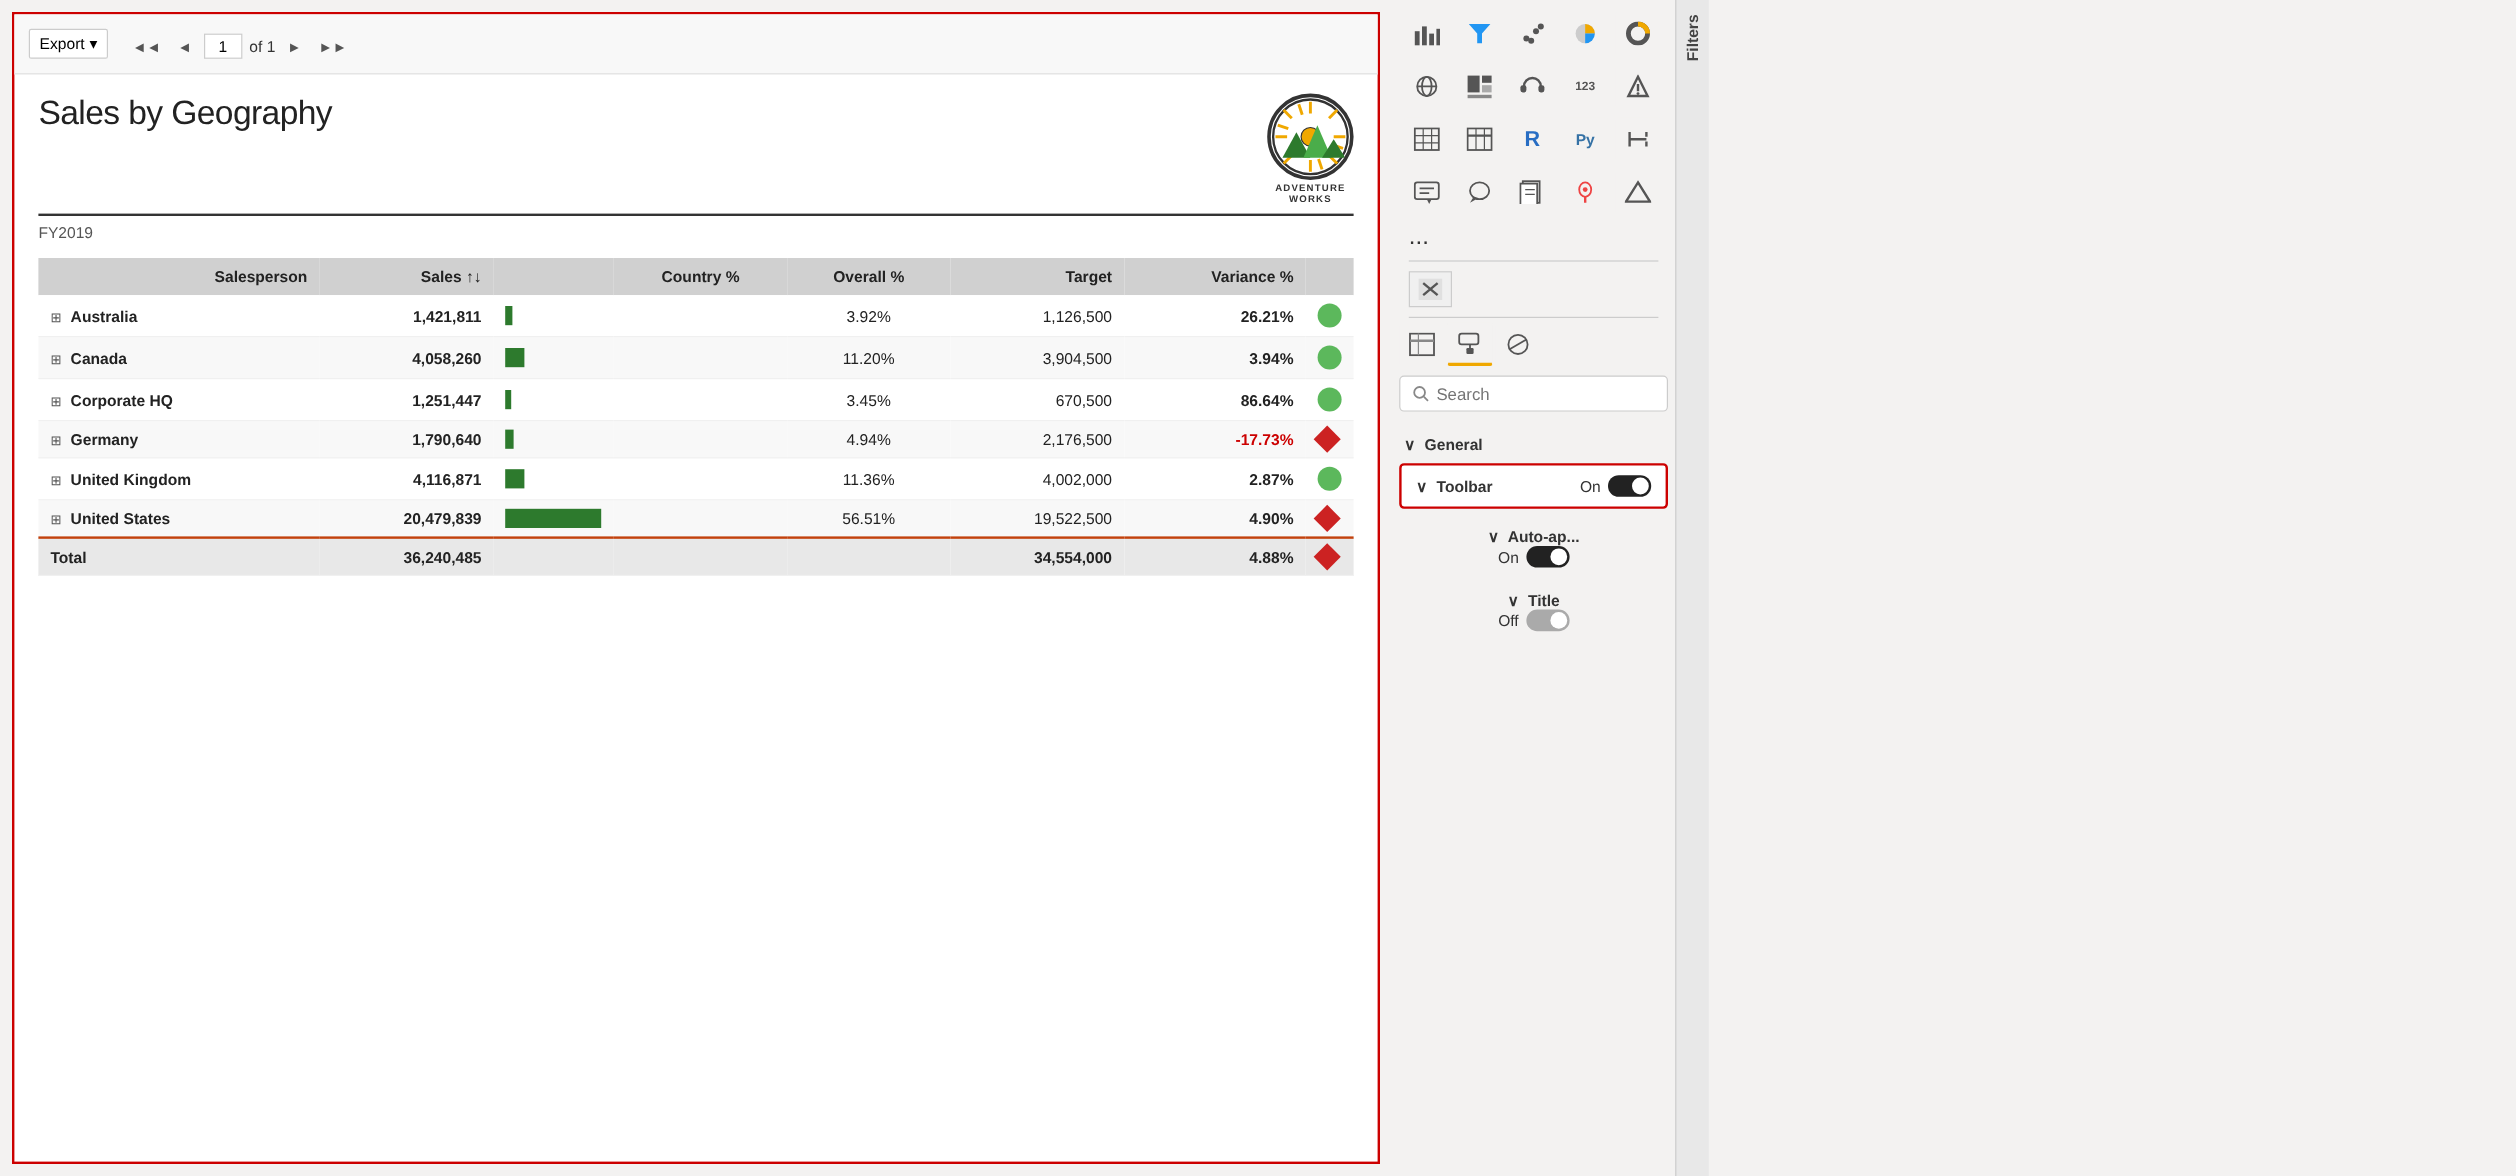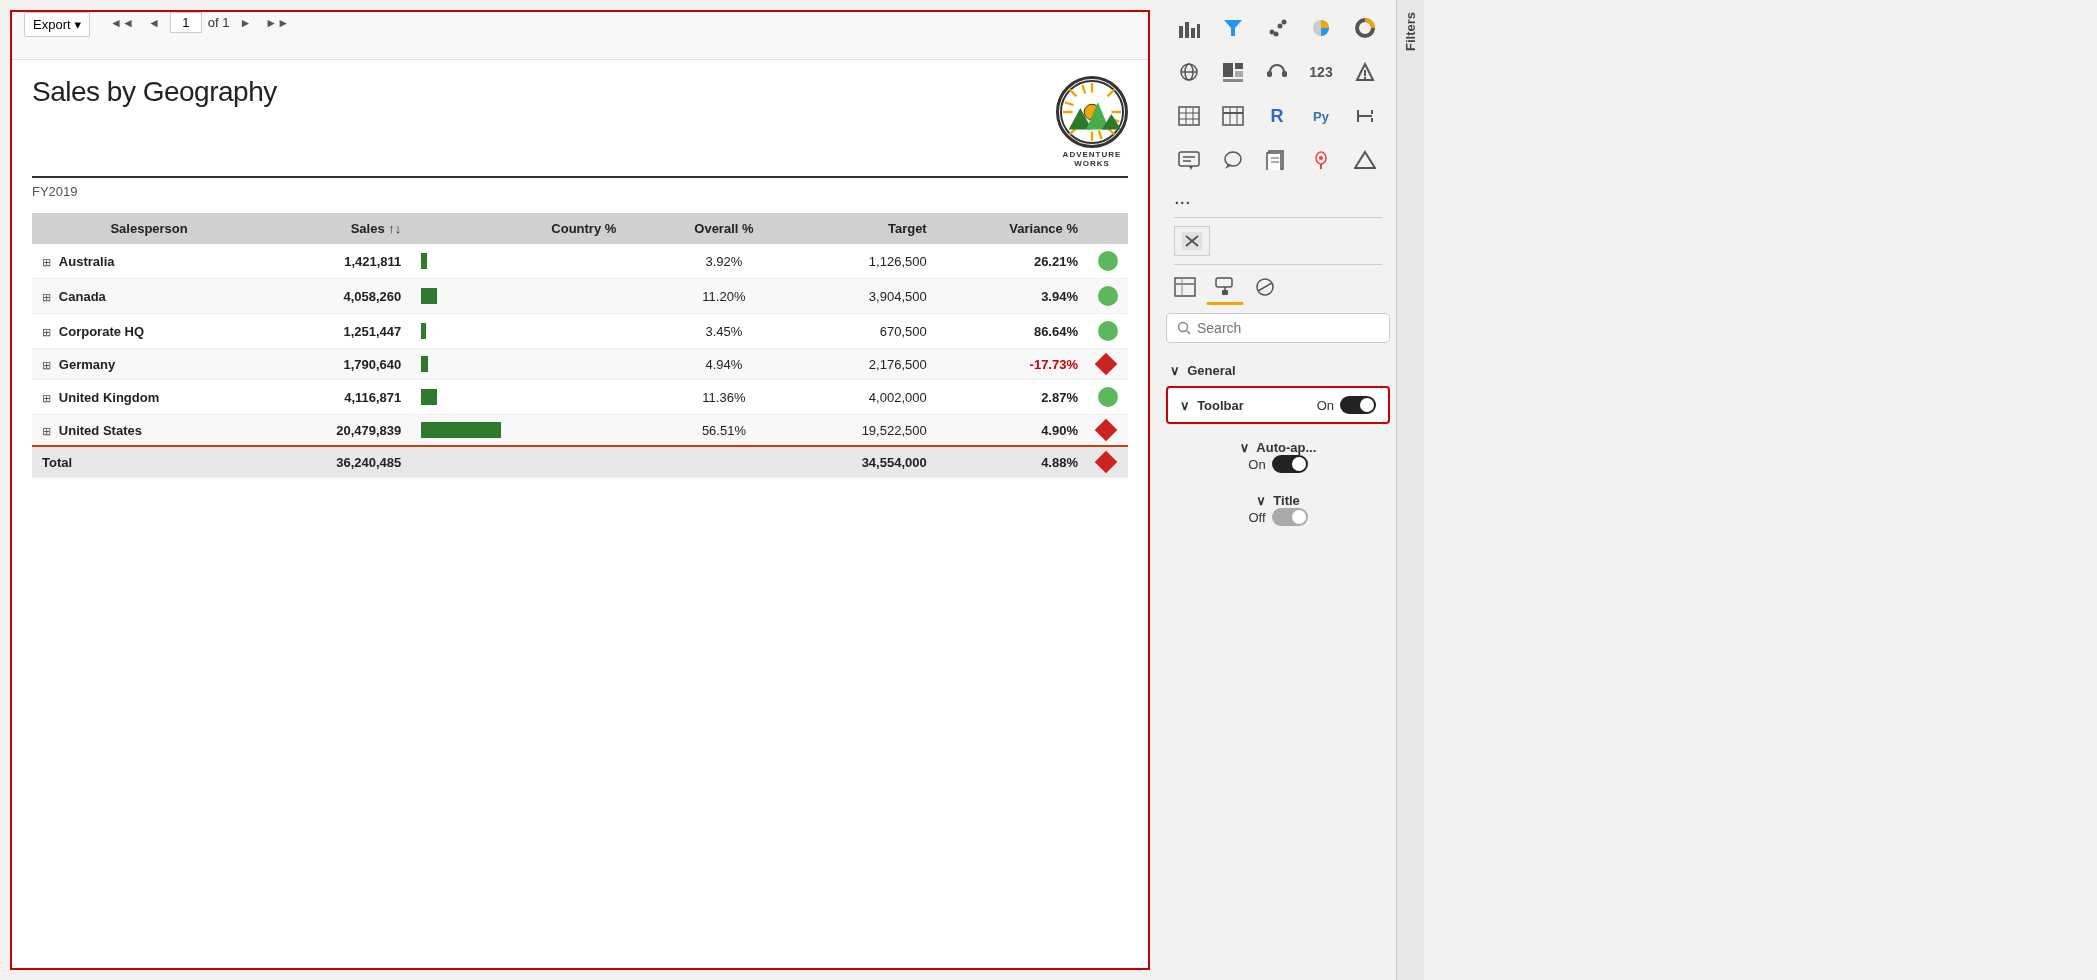--- a/index.html
+++ b/index.html
@@ -20,22 +20,22 @@
       border: 2px solid #cc0000;
       margin: 10px;
       display: flex;
       flex-direction: column;
       position: relative;
     }
 
     
     .report-toolbar {
       display: flex;
-      align-items: flex-start;
-      padding: 0 12px;
+      align-items: flex-end;
+      padding: 12px 12px;
       border-bottom: 1px solid #e0e0e0;
       gap: 8px;
       background: #f8f8f8;
       min-height: 48px;
     }
     .export-btn {
       display: flex;
       align-items: center;
       gap: 4px;
       font-size: 13px;
@@ -131,21 +131,21 @@
     
     .data-table {
       width: 100%;
       border-collapse: collapse;
       font-size: 13px;
     }
 
     .data-table th {
       background: #d0d0d0;
       padding: 8px 10px;
-      text-align: center;
+      text-align: right;
       font-weight: 600;
       color: #222;
     }
 
     .data-table th.right { text-align: right; }
     .data-table th.center { text-align: center; }
 
     .data-table td {
       padding: 7px 10px;
       border-bottom: 1px solid #f0f0f0;
@@ -653,21 +653,21 @@
           </svg>
       </div>
       <div class="icon-btn" title="Headset">
         <svg width="22" height="20" viewBox="0 0 22 20">
             <path d="M4,10 A7,7 0 0,1 18,10" fill="none" stroke="#555" stroke-width="2"></path>
             <rect x="1" y="9" width="5" height="6" rx="2" fill="#555"></rect>
             <rect x="16" y="9" width="5" height="6" rx="2" fill="#555"></rect>
           </svg>
       </div>
       <div class="icon-btn" title="Card">
-        <span style="font-size:14px;font-weight:bold;color:#555;">123</span>
+        <span style="font-size:10px;font-weight:bold;color:#555;">123</span>
       </div>
       <div class="icon-btn" title="KPI">
         <svg width="22" height="20" viewBox="0 0 22 20">
             <polygon points="11,2 19,18 3,18" fill="none" stroke="#555" stroke-width="2"></polygon>
             <line x1="11" y1="8" x2="11" y2="14" stroke="#555" stroke-width="2"></line>
             <circle cx="11" cy="16" r="1.2" fill="#555"></circle>
           </svg>
       </div>
     </div>
     <div class="icon-grid">

